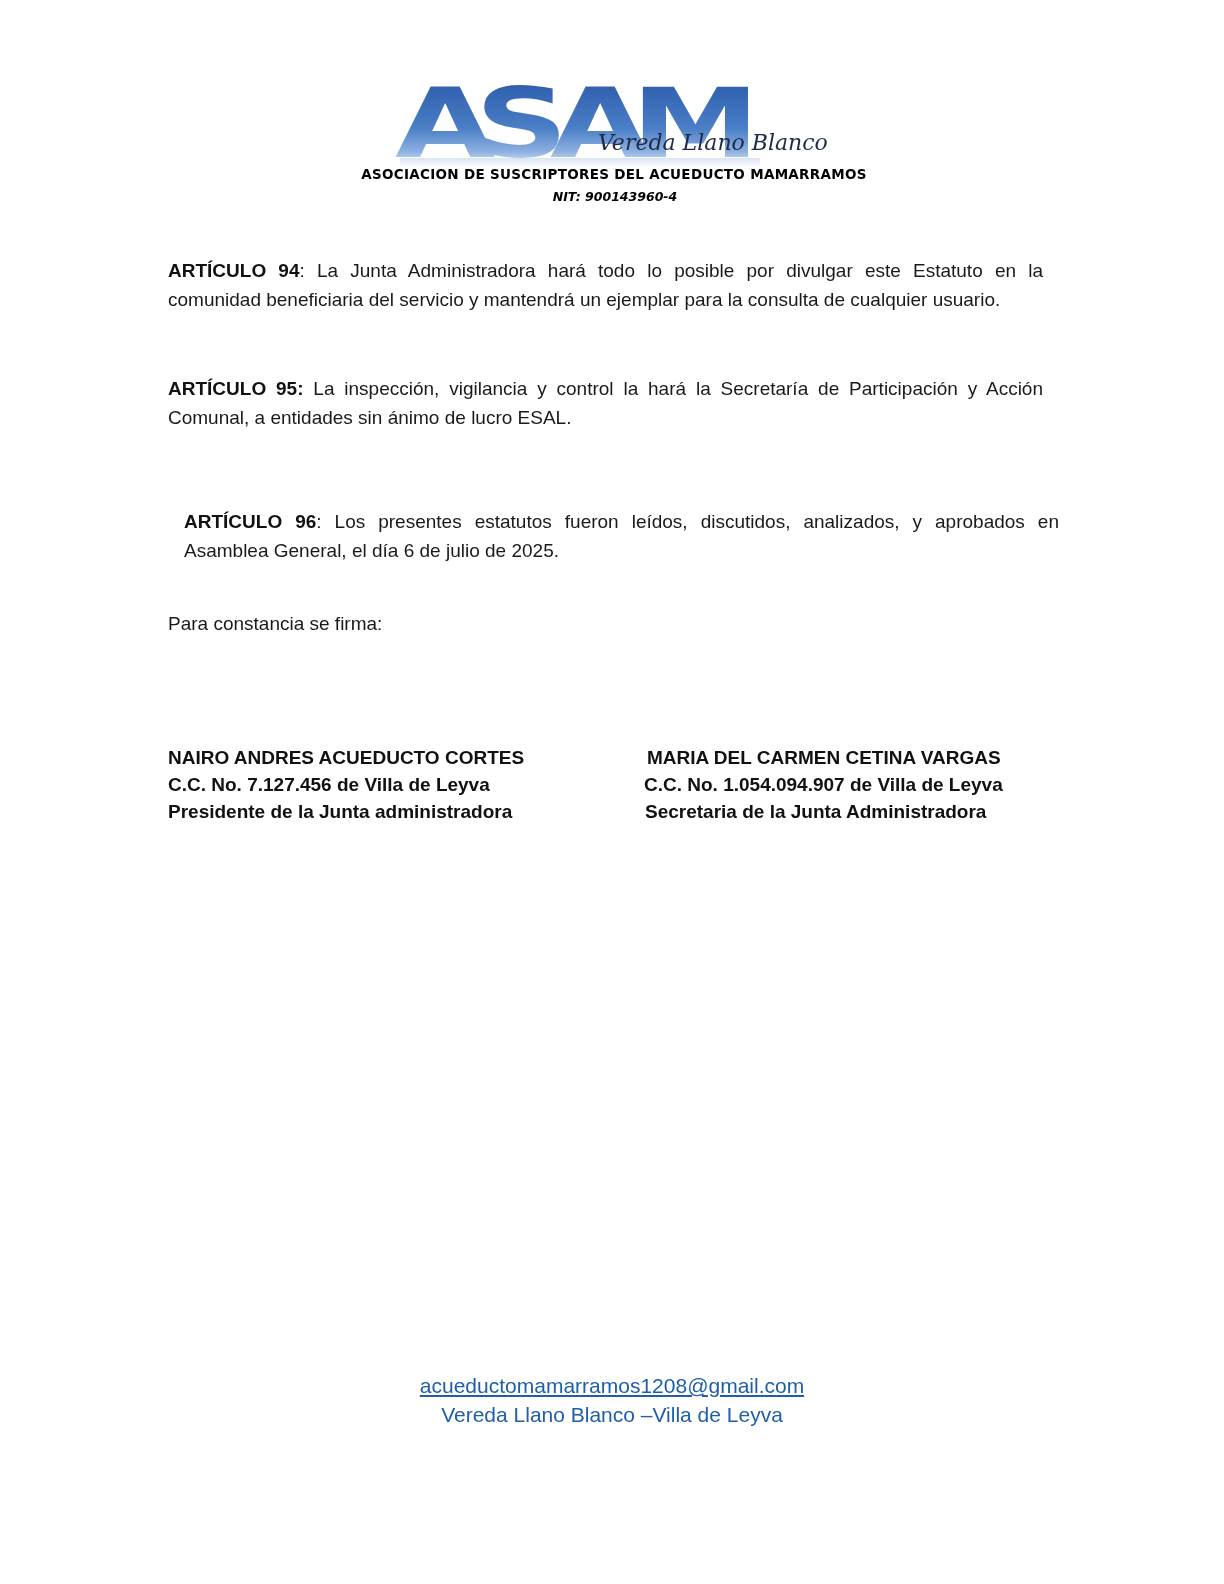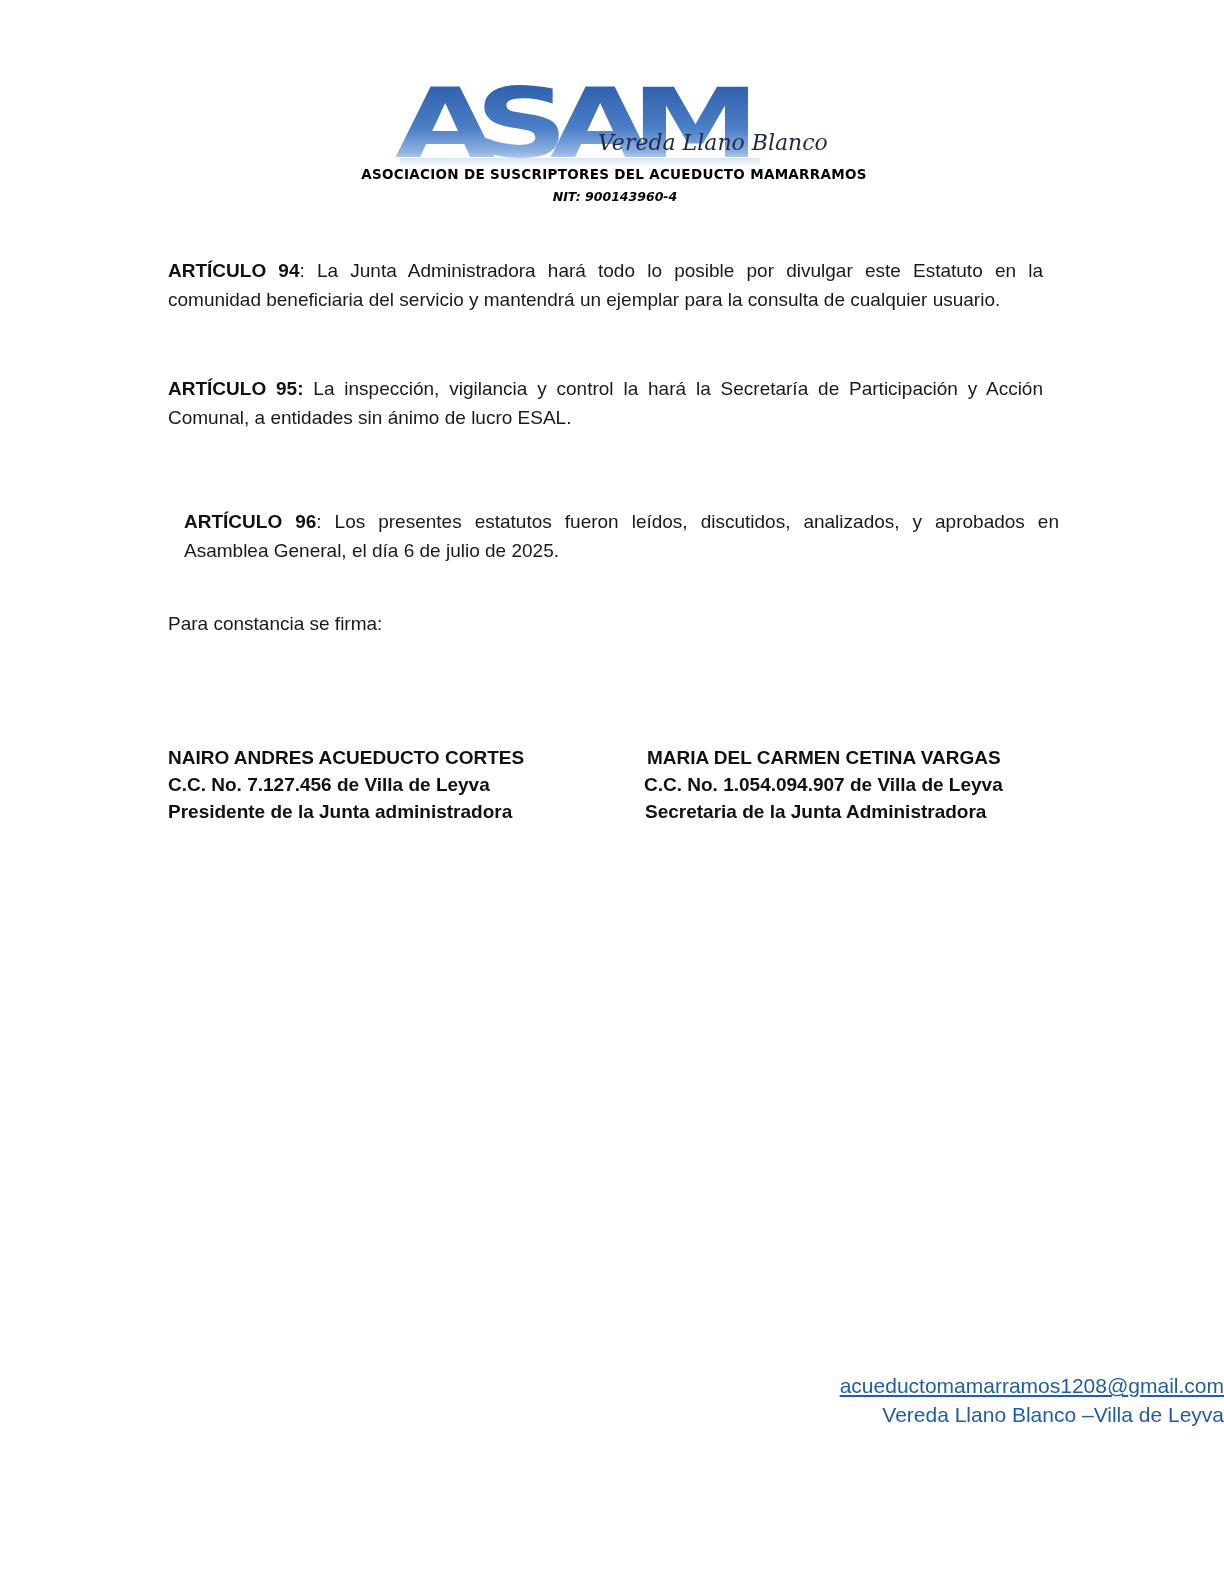--- a/index.html
+++ b/index.html
@@ -22,21 +22,21 @@
     .a96 { top: 491px; }
     .closing { position: absolute; left: 168px; top: 609px; font-size: 19px; line-height: 29px; color: #1a1a1a; }
 
     .sig { position: absolute; top: 744px; font-size: 19px; font-weight: bold; line-height: 27px; color: #111; }
     .sig-left { left: 168px; }
     .sig-right { left: 644px; }
     .sig-right .l1 { padding-left: 3px; }
     .sig-right .l3 { padding-left: 1px; }
     .sig div { white-space: nowrap; }
 
-    .footer { position: absolute; left: 0; top: 1371px; width: 1224px; text-align: right; font-size: 21px; line-height: 29px; color: #1f5ea8; }
+    .footer { position: absolute; left: 0; top: 1371px; width: 1224px; text-align: center; font-size: 21px; line-height: 29px; color: #1f5ea8; }
     .footer a { color: #1f5ea8; text-decoration: underline; }
     .footer div { white-space: nowrap; }
   </style>
 </head>
 <body>
 
 <div class="logo">
   <div class="logo-letters">
     <span class="logo-letter">A</span>
     <span class="logo-letter">S</span>

